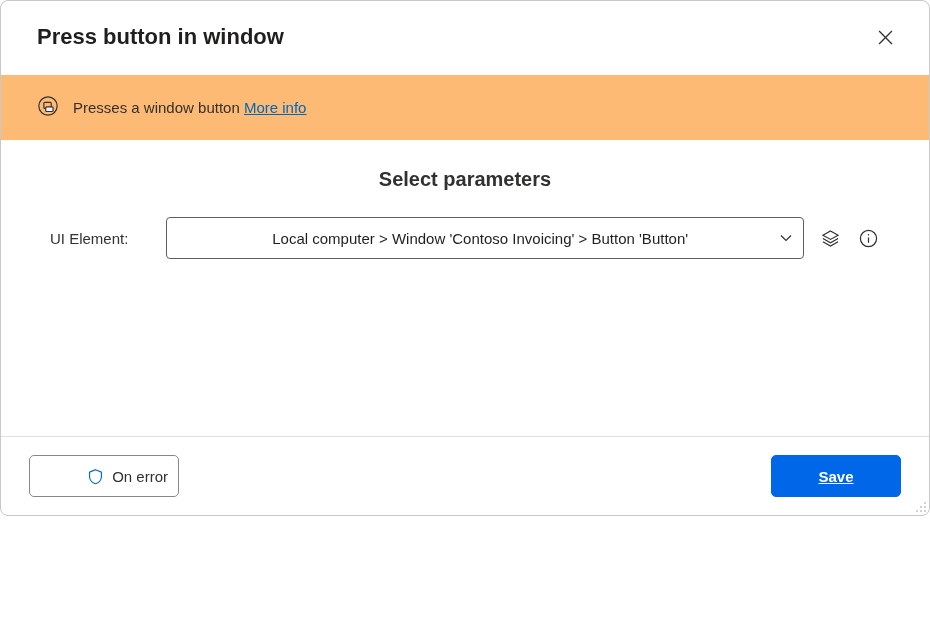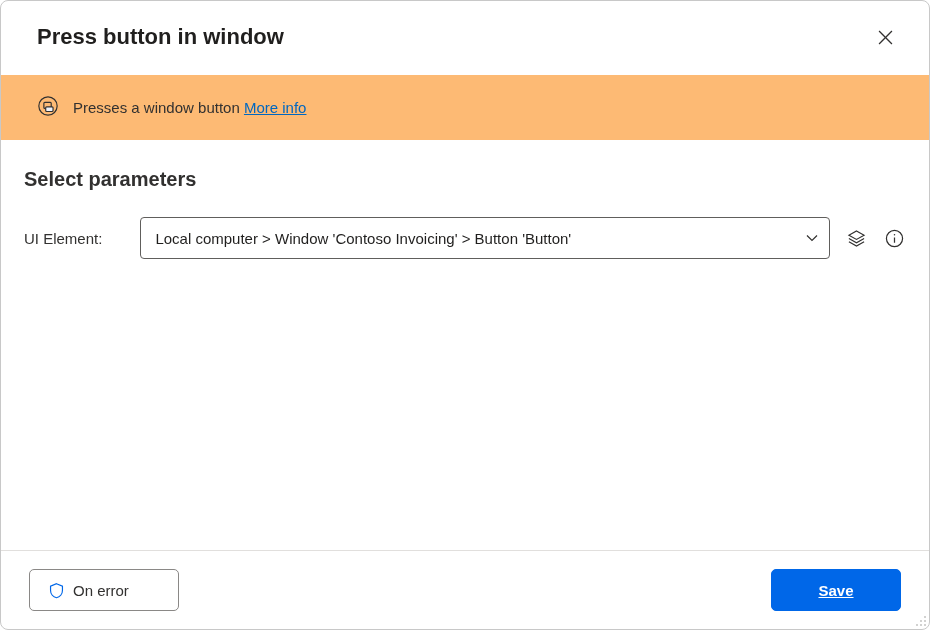--- a/index.html
+++ b/index.html
@@ -2,21 +2,21 @@
 <html><head>
 <meta charset="utf-8">
 <style>
   * { box-sizing: border-box; }
   html, body {
     margin: 0; padding: 0;
     font-family: "Segoe UI", -apple-system, BlinkMacSystemFont, sans-serif;
     background: #fff;
   }
   .dialog {
-    width: 930px; height: 630px;
+    width: 930px; height: 516px;
     border: 1px solid #c8c8c8;
     border-radius: 8px;
     display: flex; flex-direction: column;
     position: relative;
     overflow: hidden;
   }
   .header {
     display: flex; align-items: center;
     padding: 20px 28px 22px 36px;
   }
@@ -32,21 +32,22 @@
   .info-banner {
     background: #fdba74;
     padding: 20px 36px;
     display: flex; align-items: center;
     gap: 14px;
     font-size: 15px; color: #323130;
   }
   .info-banner a { color: #0067c0; text-decoration: underline; }
   .content {
     flex: 1;
-    padding: 28px 23px;
+    padding: 28px 49px;
+    text-align: center;
   }
   .section-title {
     font-size: 20px; color: #323130;
     margin: 0 0 26px 0;
   }
   .param-row {
     display: flex; align-items: center; gap: 14px;
   }
   .param-label {
     font-size: 15px; color: #323130; white-space: nowrap;
@@ -85,22 +86,22 @@
   .btn-secondary {
     background: #fff; border: 1px solid #8a8886; color: #323130;
   }
   .btn-primary {
     background: #0067e8; border: 1px solid #0067e8; color: #fff; font-weight: 600;
     min-width: 130px;
     text-decoration: underline;
   }
   .btn-onerror {
     min-width: 150px;
-    padding: 0 18px;
-    justify-content: flex-start;
+    padding: 0 10px;
+    justify-content: flex-end;
   }
   .resize-grip {
     position: absolute; right: 2px; bottom: 2px;
     width: 14px; height: 14px;
     opacity: 0.5;
   }
 </style>
 </head>
 <body>
 

